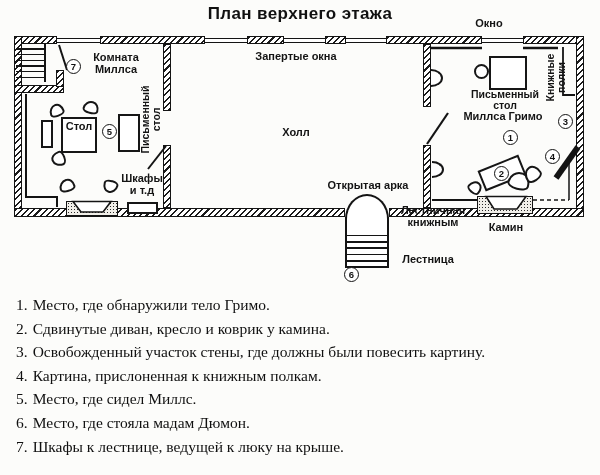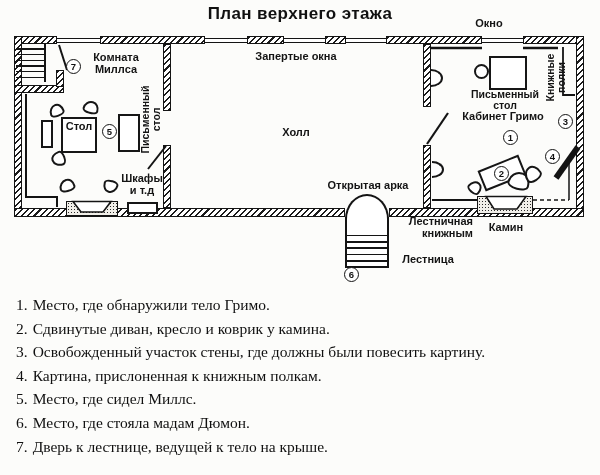--- a/index.html
+++ b/index.html
@@ -131,40 +131,40 @@
     <polygon points="486,196.5 526,196.5 517,209 494,209" fill="#ffffff" stroke="#141414" stroke-width="1.6"></polygon>
   </svg>
 
   <div class="lbl" style="left:246px;top:51px;width:100px">Запертые окна</div>
   <div class="lbl" style="left:84px;top:52px;width:64px">
     <div>Комната</div>
     <div>Миллса</div>
   </div>
   <div class="lbl" style="left:464px;top:18px;width:50px">Окно</div>
   <div class="lbl" style="left:272px;top:127px;width:48px">Холл</div>
-  <div class="lbl" style="left:453px;top:111px;width:100px">Кабинет Гримо</div>
+  <div class="lbl" style="left:453px;top:111px;width:100px">Миллса Гримо</div>
   <div class="lbl small" style="left:463px;top:89px;width:84px">
     <div>Письменный</div>
     <div>стол</div>
   </div>
   <div class="lbl small vlbl" style="left:108px;top:109px;width:84px">
     <div>Письменный</div>
     <div>стол</div>
   </div>
   <div class="lbl small vlbl" style="left:525px;top:67px;width:60px">
     <div>Книжные</div>
     <div>полки</div>
   </div>
   <div class="lbl" style="left:61px;top:121px;width:36px">Стол</div>
   <div class="lbl" style="left:119px;top:173px;width:46px">
     <div>Шкафы</div>
     <div>и т.д</div>
   </div>
   <div class="lbl" style="left:320px;top:180px;width:96px">Открытая арка</div>
-  <div class="lbl" style="left:393px;top:216px;width:80px;text-align:right">
+  <div class="lbl" style="left:393px;top:205px;width:80px;text-align:center">
     <div>Лестничная</div>
     <div>книжным</div>
   </div>
   <div class="lbl" style="left:393px;top:254px;width:70px;text-align:center">Лестница</div>
   <div class="lbl" style="left:478px;top:222px;width:56px">Камин</div>
 
   <div class="marker" style="left:503px;top:130px">1</div>
   <div class="marker" style="left:494px;top:166px">2</div>
   <div class="marker" style="left:558px;top:114px">3</div>
   <div class="marker" style="left:545px;top:149px">4</div>
@@ -172,16 +172,16 @@
   <div class="marker" style="left:344px;top:267px">6</div>
   <div class="marker" style="left:66px;top:59px">7</div>
 
   <div id="legend">
     <div class="row"><span class="lnum">1.</span><span>Место, где обнаружили тело Гримо.</span></div>
     <div class="row"><span class="lnum">2.</span><span>Сдвинутые диван, кресло и коврик у камина.</span></div>
     <div class="row"><span class="lnum">3.</span><span>Освобожденный участок стены, где должны были повесить картину.</span></div>
     <div class="row"><span class="lnum">4.</span><span>Картина, прислоненная к книжным полкам.</span></div>
     <div class="row"><span class="lnum">5.</span><span>Место, где сидел Миллс.</span></div>
     <div class="row"><span class="lnum">6.</span><span>Место, где стояла мадам Дюмон.</span></div>
-    <div class="row"><span class="lnum">7.</span><span>Дверь к лестнице, ведущей к тело на крыше.</span></div>
+    <div class="row"><span class="lnum">7.</span><span>Шкафы к лестнице, ведущей к люку на крыше.</span></div>
   </div>
 
 </div>
 
 </body></html>

